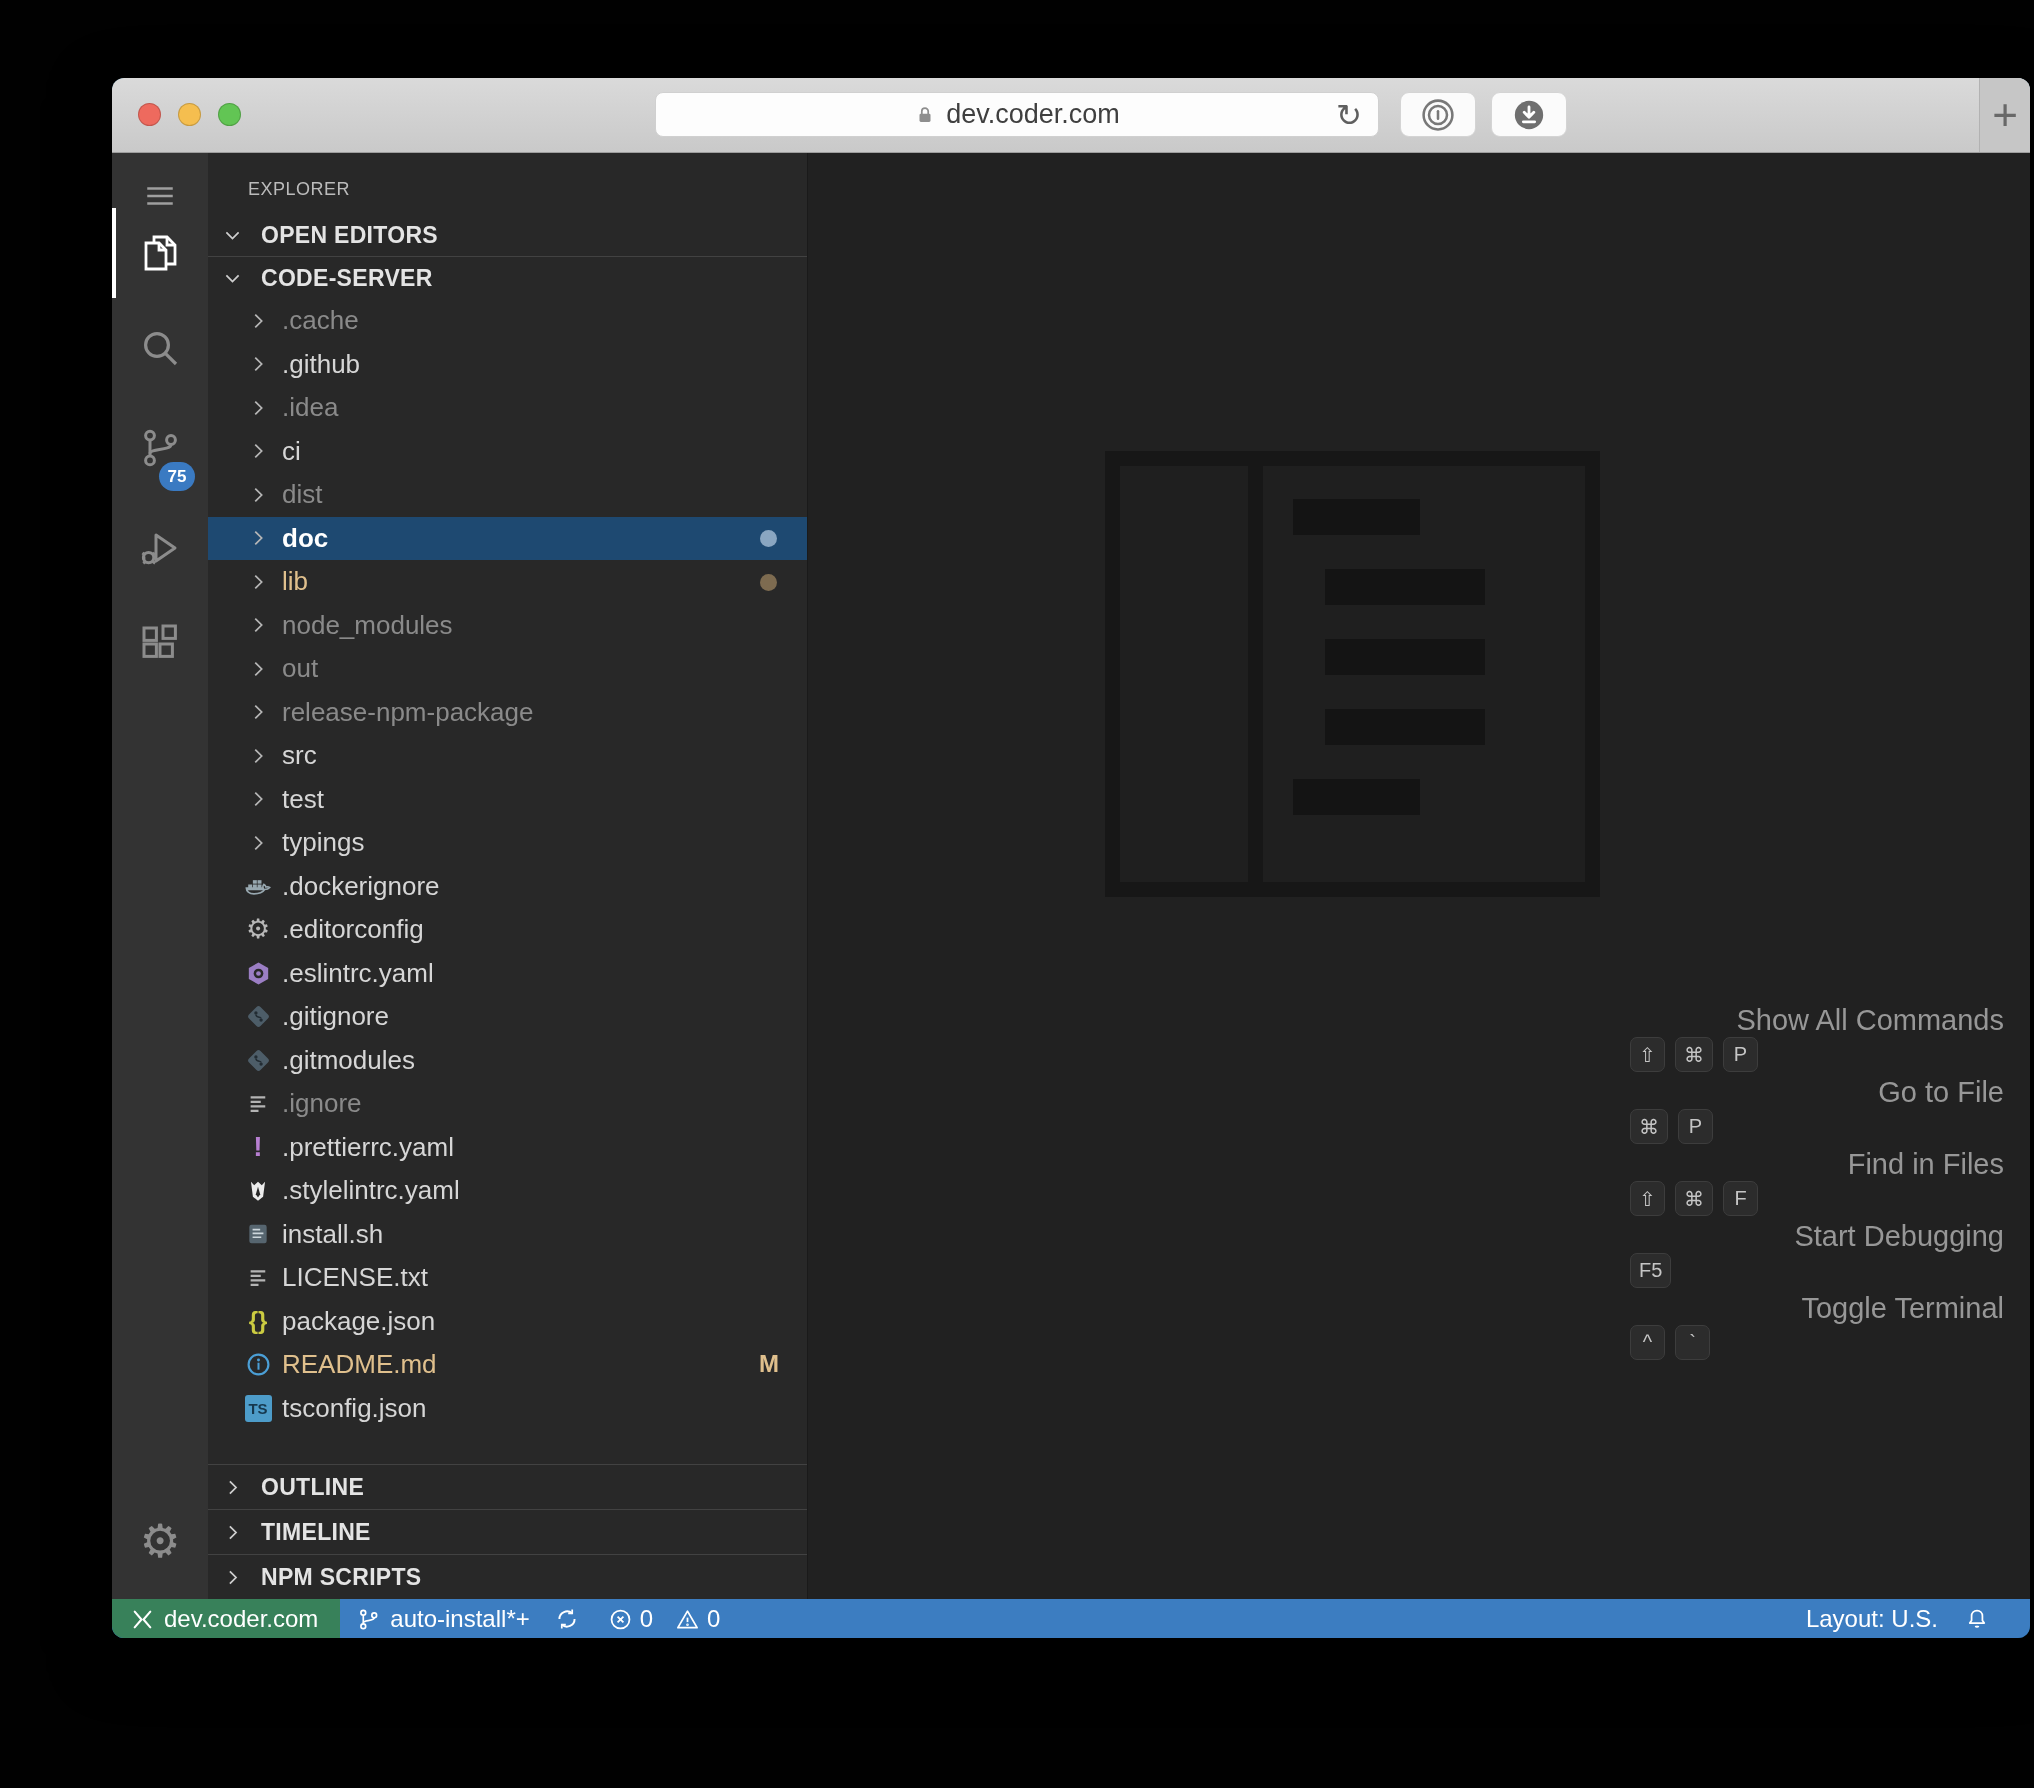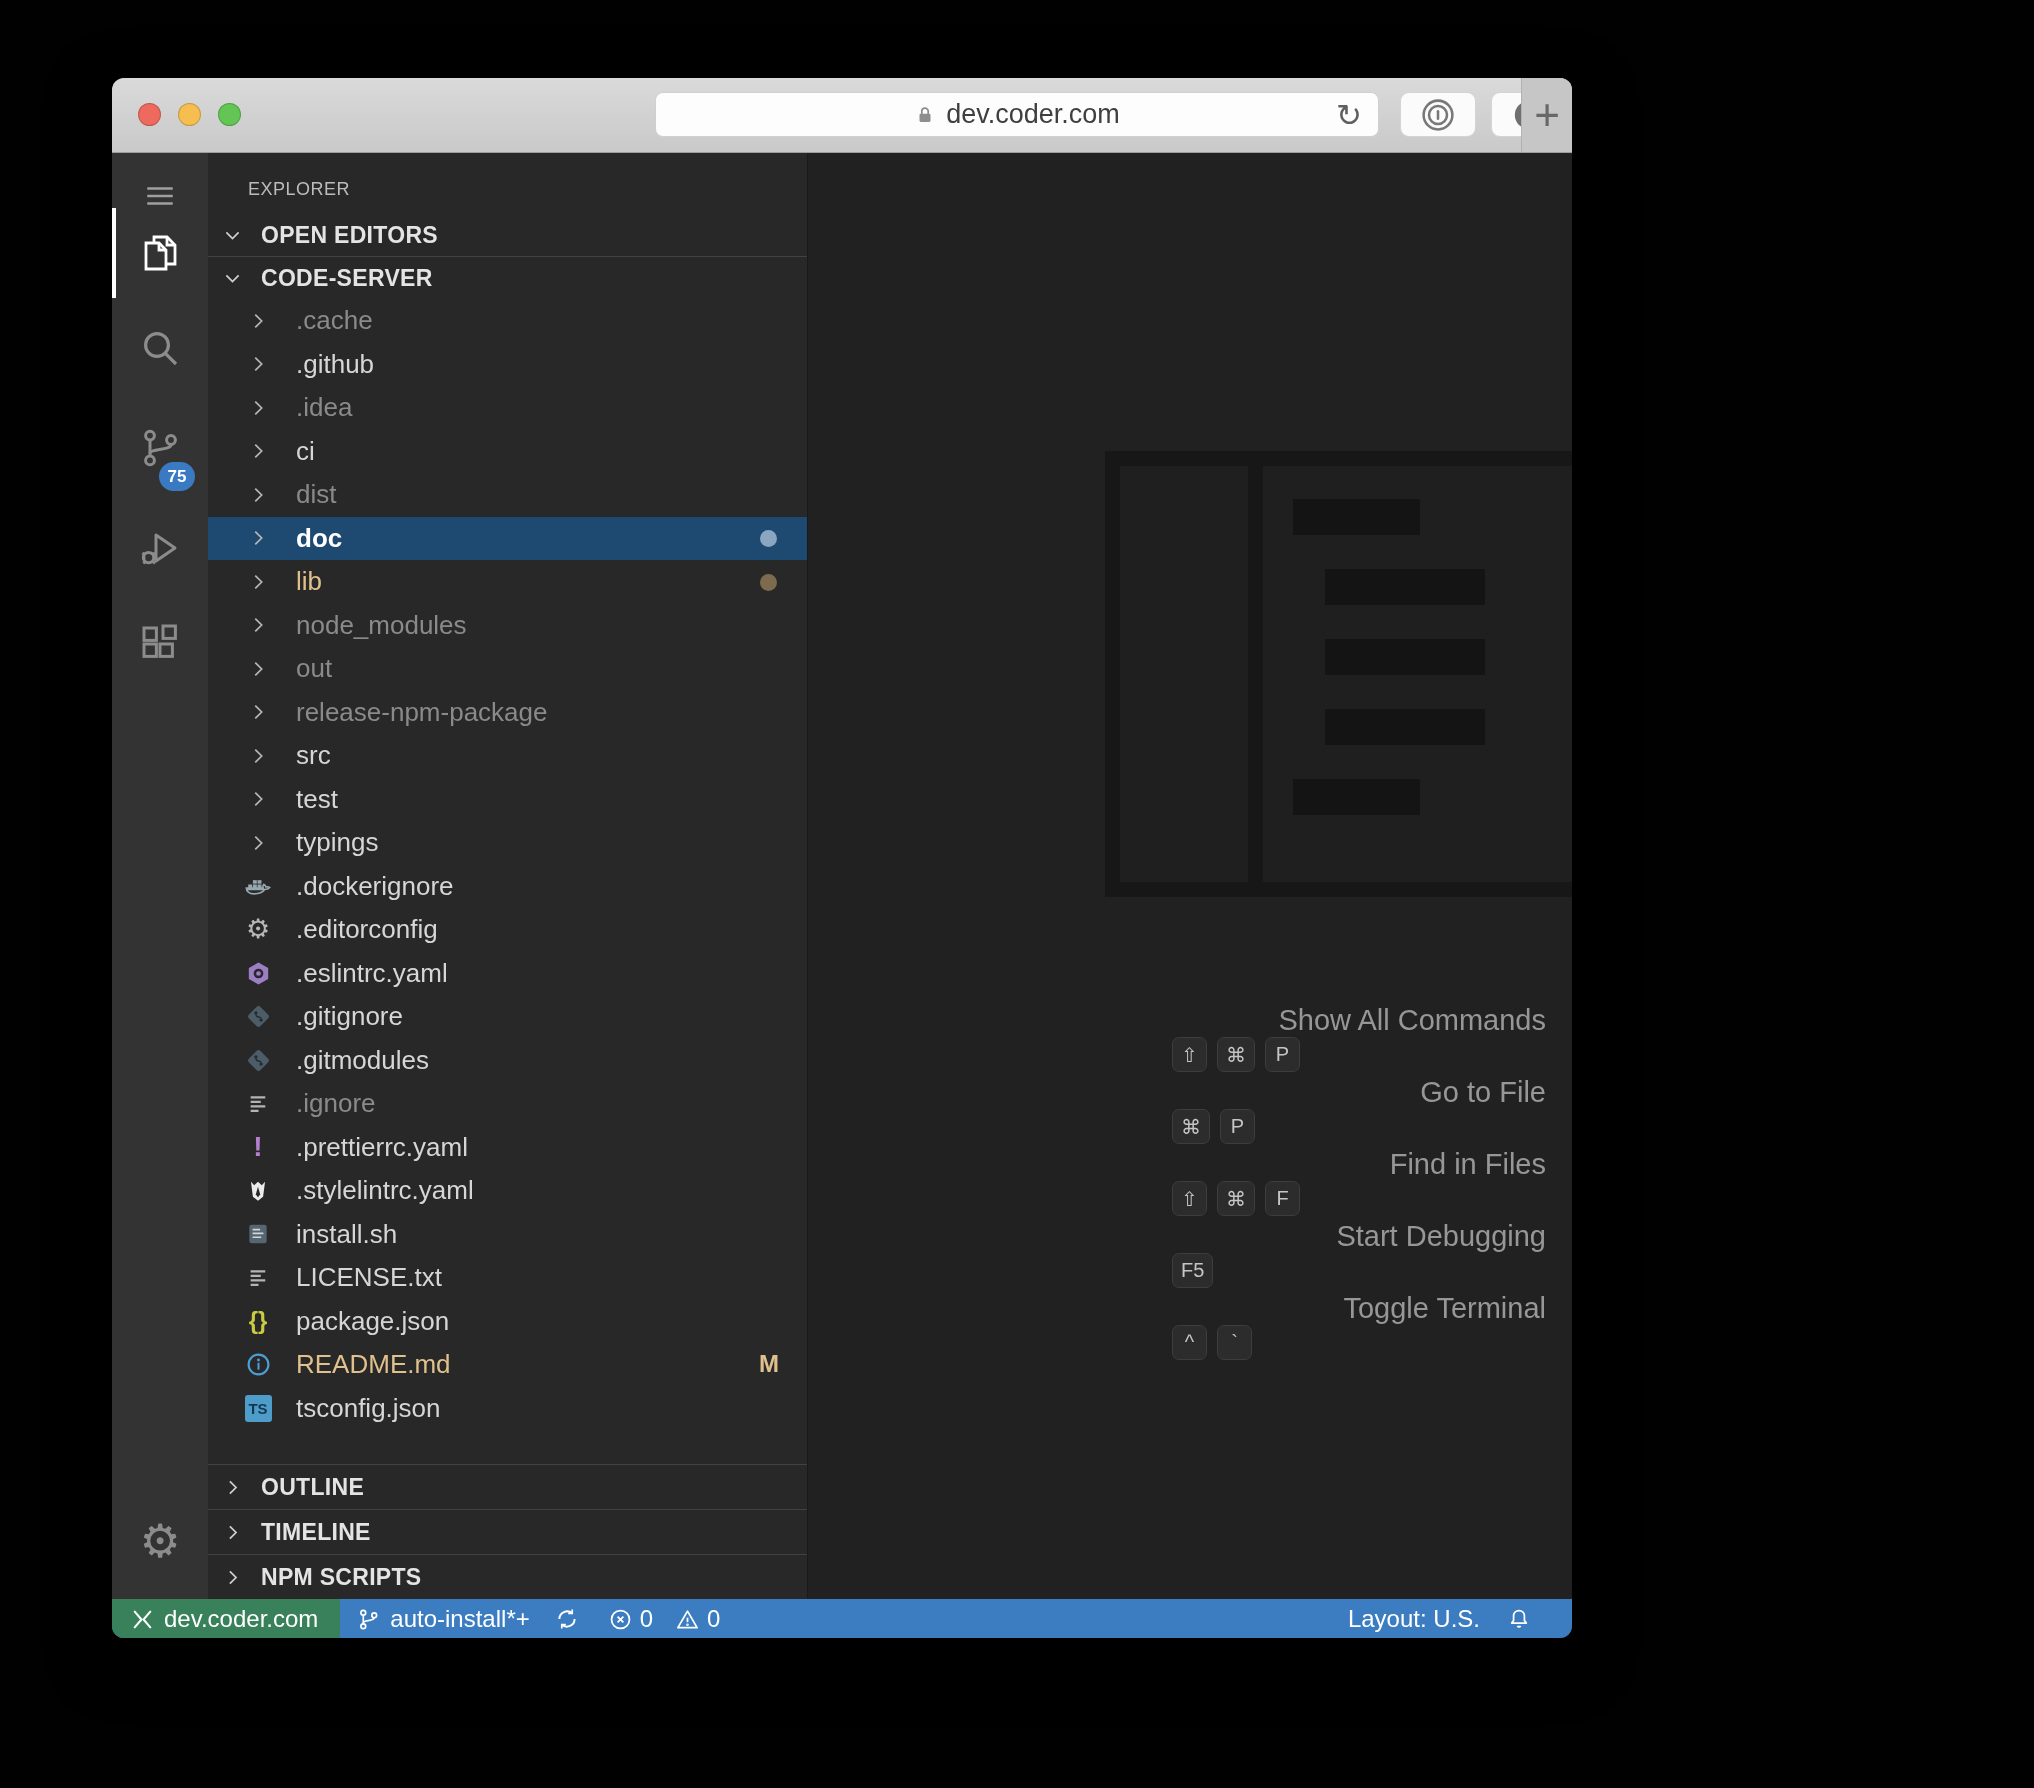--- a/index.html
+++ b/index.html
@@ -1,19 +1,19 @@
 <!DOCTYPE html>
 <html><head>
 <meta charset="utf-8">
 <style>
   html,body{margin:0;padding:0;background:#010101;}
   body{width:2034px;height:1788px;position:relative;font-family:"Liberation Sans",sans-serif;-webkit-font-smoothing:antialiased;}
 
   
-  .window{position:absolute;left:112px;top:78px;width:1460px;height:1560px;border-radius:12px;overflow:hidden;background:#0c4a6e;box-shadow:0 18px 60px rgba(0,0,0,.7);}
+  .window{position:absolute;left:112px;top:78px;width:1918px;height:1560px;border-radius:12px;overflow:hidden;background:#0c4a6e;box-shadow:0 18px 60px rgba(0,0,0,.7);}
 
   
   .toolbar{position:relative;height:74px;background:linear-gradient(#dadada,#c9c9c9);border-bottom:1px solid #9e9e9e;}
   .lights{position:absolute;left:26px;top:25px;display:flex;gap:17px;}
   .light{width:23px;height:23px;border-radius:50%;border:1px solid rgba(0,0,0,.18);box-sizing:border-box;}
   .light.red{background:#ee6a5e;} .light.yellow{background:#f5be4f;} .light.green{background:#62c554;}
   .urlbar{position:absolute;left:543px;top:14px;width:724px;height:45px;background:#fdfdfd;border:1px solid #d0d0d0;border-radius:8px;box-sizing:border-box;display:flex;align-items:center;justify-content:center;}
   .url-center{display:flex;align-items:center;gap:10px;font-size:27px;color:#3f3f3f;}
   .reload{position:absolute;right:16px;top:4px;font-size:31px;color:#5f5f5f;}
   .tb-btn{position:absolute;top:14px;width:76px;height:45px;background:#fbfbfb;border:1px solid #d4d4d4;border-radius:9px;box-sizing:border-box;display:flex;align-items:center;justify-content:center;}
@@ -30,21 +30,21 @@
   .gear-glyph{font-size:46px;color:#8c8c8c;line-height:1;}
 
   .sidebar{position:relative;width:600px;background:#282828;flex:none;display:flex;flex-direction:column;border-right:1px solid #1a1a1a;box-sizing:border-box;overflow:hidden;}
   .side-title{padding:26px 0 14px 40px;font-size:18px;color:#bbbbbb;letter-spacing:.5px;}
   .sect{display:flex;align-items:center;height:42px;padding-left:12px;gap:17px;font-size:23px;font-weight:700;color:#e4e4e4;letter-spacing:.3px;}
   .sect .chev{display:flex;width:24px;justify-content:center;}
   .sect.open-editors{border-bottom:1px solid rgba(255,255,255,.12);}
   .tree{display:flex;flex-direction:column;}
   .tree-row{position:relative;display:flex;align-items:center;height:43.5px;padding-left:34px;font-size:26px;color:#d6d6d6;}
   .tree-row .slot{width:32px;display:flex;align-items:center;justify-content:center;flex:none;}
-  .tree-row .label{margin-left:22px;white-space:nowrap;text-align:right;}
+  .tree-row .label{margin-left:8px;white-space:nowrap;text-align:right;}
   .tree-row.selected{background:#1e4971;}
   .tree-row.selected .label{color:#ffffff;font-weight:700;}
   .st-ignored .label{color:#8a8a8a;}
   .st-modified .label{color:#e0c08d;}
   .dot{position:absolute;right:30px;top:50%;margin-top:-8px;width:17px;height:17px;border-radius:50%;}
   .mbadge{position:absolute;right:28px;top:50%;transform:translateY(-54%);font-size:24px;font-weight:700;color:#e0c08d;}
   .bottom-sections{margin-top:auto;}
   .bottom-sections .sect{border-top:1px solid rgba(255,255,255,.12);height:44px;}
   .tsbox{width:27px;height:27px;background:#4d9cc9;border-radius:3px;color:#16384e;font-size:15px;font-weight:700;display:flex;align-items:center;justify-content:center;}
   .braces{color:#cbcb41;font-weight:700;font-size:24px;}

